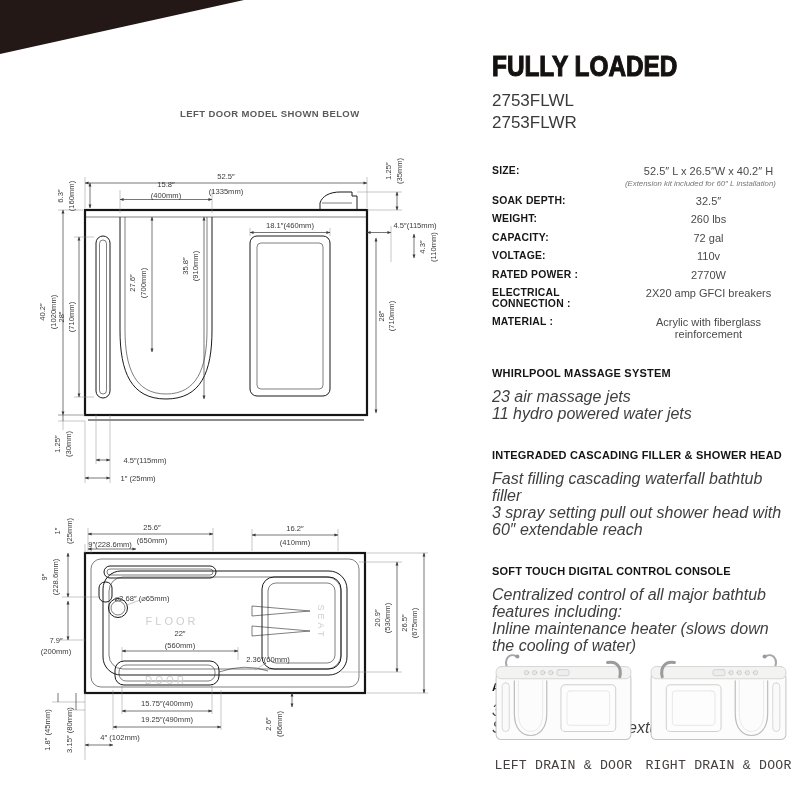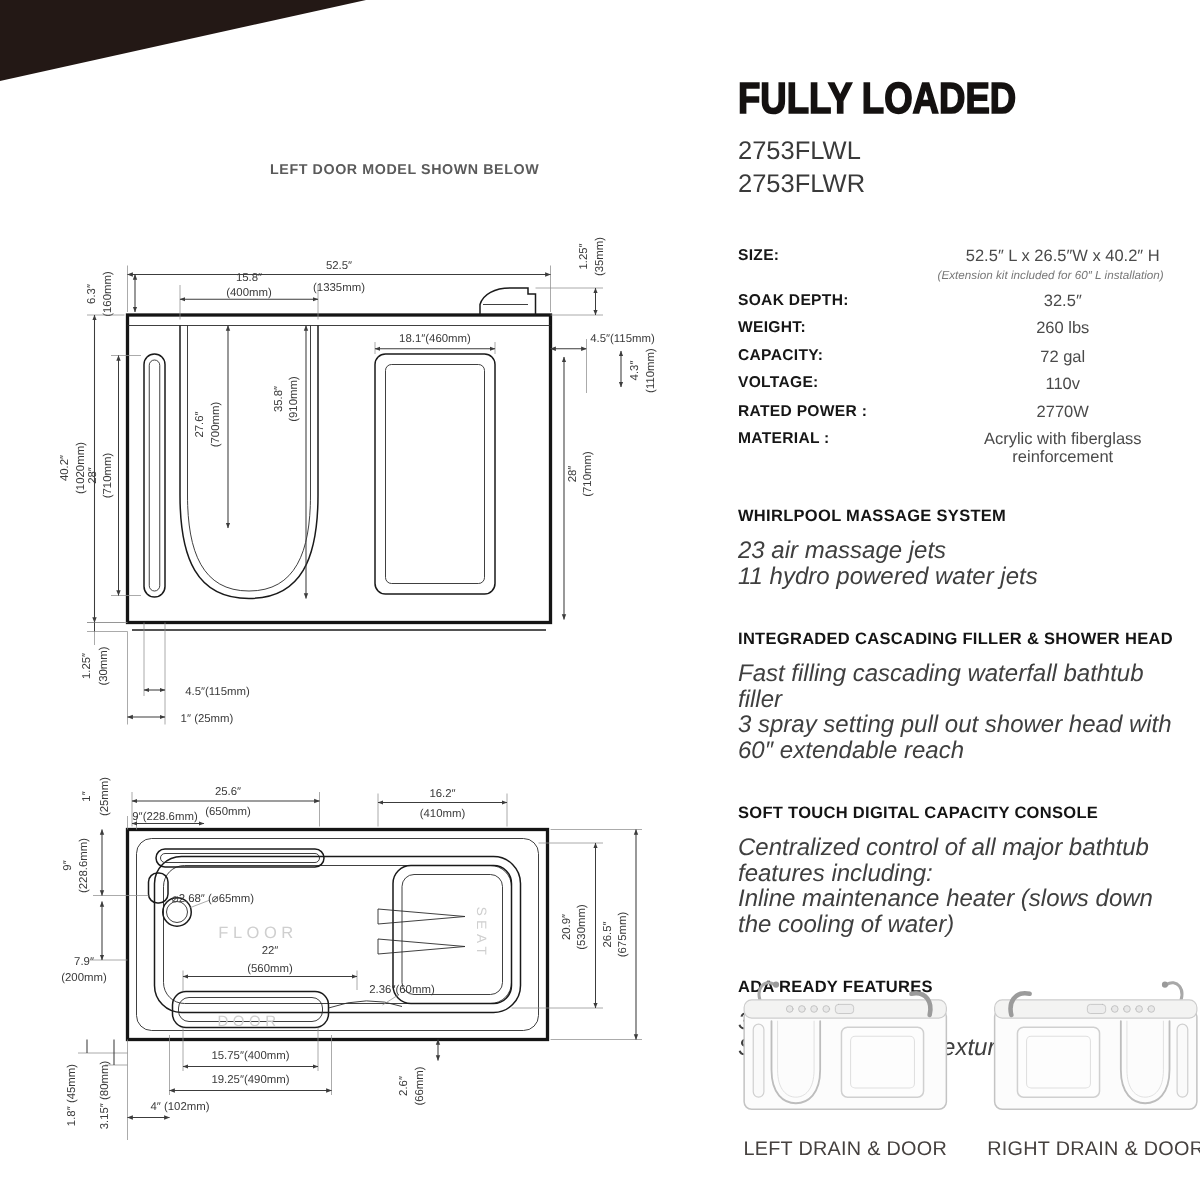--- a/index.html
+++ b/index.html
@@ -21,21 +21,21 @@
          -webkit-text-stroke:1.1px #141110;}
   .model{font-size:17px;color:#3a3a3a;line-height:22px;margin-top:7px;}
   .specs{margin-top:31px;}
   .srow{display:grid;grid-template-columns:133px 1fr;margin-bottom:6.5px;}
   .slabel{font-size:10.4px;font-weight:bold;color:#161616;letter-spacing:.2px;}
   .sval{font-size:11px;color:#4a4a4a;text-align:center;}
   .snote{font-size:7.8px;font-style:italic;color:#777;margin-top:2px;}
   .sec{margin-top:27px;}
   .sec h3{margin:0 0 9px 0;font-size:11px;font-weight:bold;color:#141414;letter-spacing:.2px;}
   .sec p{margin:0;font-size:16px;font-style:italic;color:#3f3f3f;line-height:17px;}
-  .variants{position:absolute;left:490px;top:648px;width:302px;display:flex;gap:20px;}
+  .variants{position:absolute;left:490px;top:648px;width:302px;display:flex;gap:8px;font-family:Liberation Mono, monospace;}
   .variants figure{margin:0;width:147px;text-align:center;}
   .variants figcaption{font-size:13.2px;color:#45403e;margin-top:3px;letter-spacing:.2px;}
   .note{position:absolute;left:180px;top:108px;font-size:9.5px;color:#5a5a5a;letter-spacing:.4px;font-weight:bold;}
 </style>
 </head>
 <body>
 
 <svg id="art" viewBox="0 0 800 800">
   <defs>
     <marker id="ar" viewBox="0 0 10 10" refX="8.5" refY="5" markerWidth="6" markerHeight="6" orient="auto-start-reverse">
@@ -312,37 +312,41 @@
     </div>
     <div class="srow">
       <div class="slabel">VOLTAGE:</div>
       <div class="sval">110v</div>
     </div>
     <div class="srow">
       <div class="slabel">RATED POWER :</div>
       <div class="sval">2770W</div>
     </div>
     <div class="srow">
+      <div class="slabel">ELECTRICAL CONNECTION :</div>
+      <div class="sval">2X20 amp GFCI breakers</div>
+    </div>
+    <div class="srow">
       <div class="slabel">MATERIAL :</div>
       <div class="sval">Acrylic with fiberglass reinforcement</div>
     </div>
   </div>
 
   <div class="sec">
     <h3>WHIRLPOOL MASSAGE SYSTEM</h3>
     <p>23 air massage jets</p>
     <p>11 hydro powered water jets</p>
   </div>
   <div class="sec">
     <h3>INTEGRADED CASCADING FILLER &amp; SHOWER HEAD</h3>
     <p>Fast filling cascading waterfall bathtub filler</p>
     <p>3 spray setting pull out shower head with 60″ extendable reach</p>
   </div>
   <div class="sec">
-    <h3>SOFT TOUCH DIGITAL CAPACITY CONSOLE</h3>
+    <h3>SOFT TOUCH DIGITAL CONTROL CONSOLE</h3>
     <p>Centralized control of all major bathtub features including:</p>
     <p>Inline maintenance heater (slows down the cooling of water)</p>
   </div>
   <div class="sec">
     <h3>ADA READY FEATURES</h3>
     <p>3 built-in grab bars</p>
     <p>Slip resistant floor texture</p>
   </div>
 </div>
 

